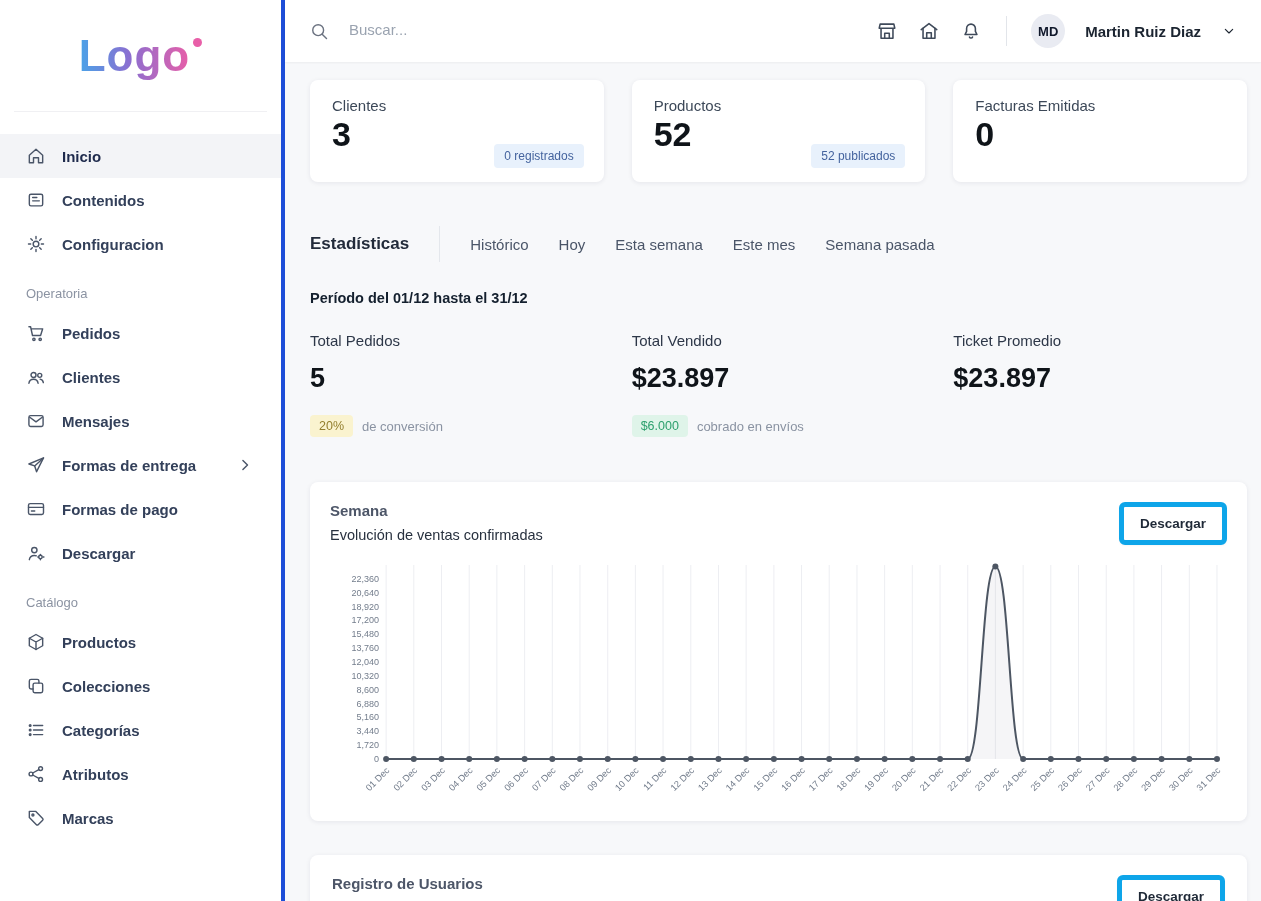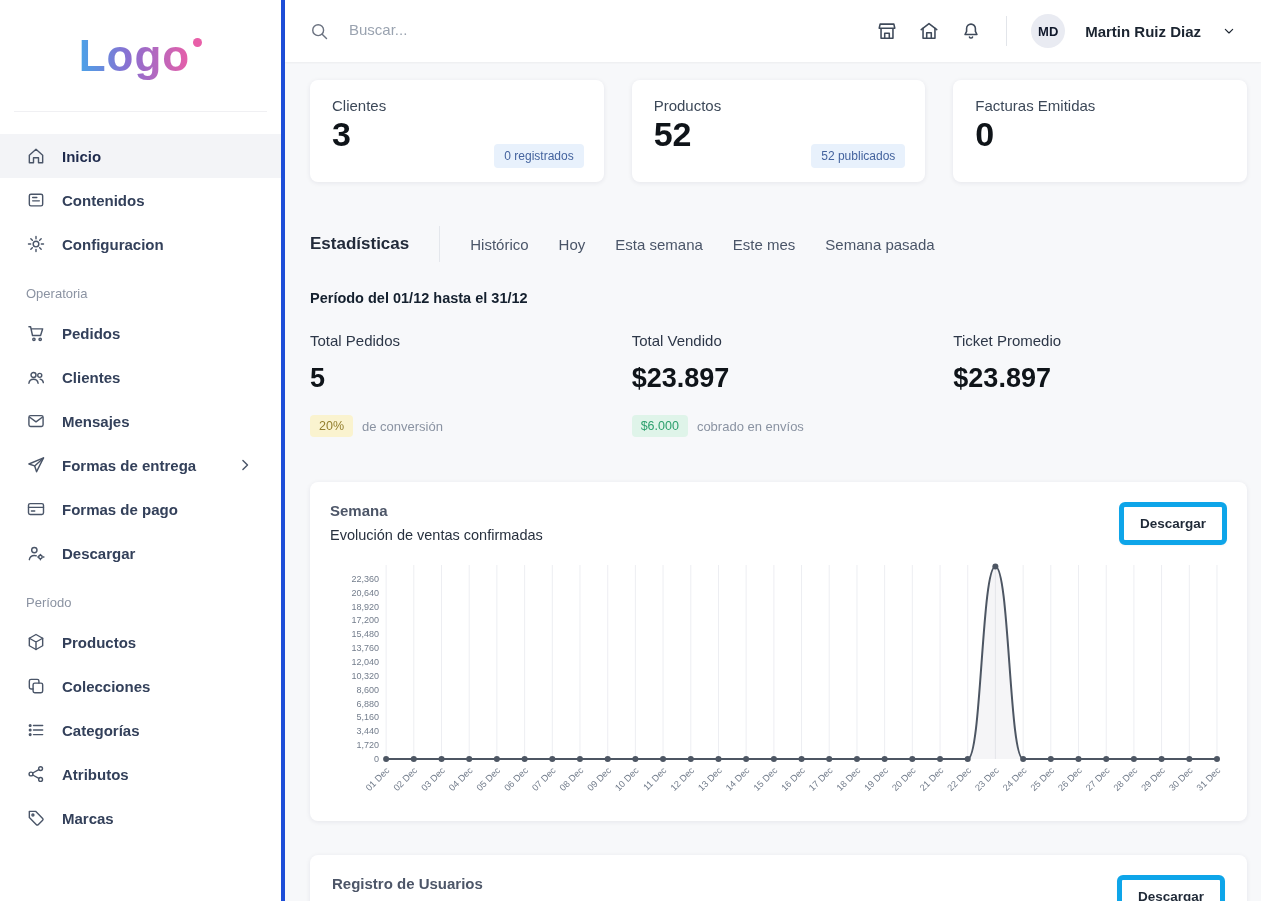--- a/index.html
+++ b/index.html
@@ -145,21 +145,21 @@
       <div class="nav-item">
         <svg class="ic" viewBox="0 0 24 24">
             <circle cx="10" cy="8.5" r="3.2"></circle>
             <path d="M4 20c.5-3.2 2.8-5 6-5 .9 0 1.7.1 2.4.4"></path>
             <circle cx="17.3" cy="16.8" r="2.1"></circle>
             <path d="M17.3 13.6v1.1M17.3 18.9v1.1M14.2 16.8h1.1M20.4 16.8h1.1"></path>
           </svg>
         <span>Descargar</span>
       </div>
 
-      <div class="nav-sec">Período</div>
+      <div class="nav-sec">Catálogo</div>
 
       <div class="nav-item">
         <svg class="ic" viewBox="0 0 24 24">
             <path d="M12 3l8 4.5v9L12 21l-8-4.5v-9z"></path>
             <path d="M4 7.5l8 4.5 8-4.5M12 12v9"></path>
           </svg>
         <span>Productos</span>
       </div>
       <div class="nav-item">
         <svg class="ic" viewBox="0 0 24 24">

